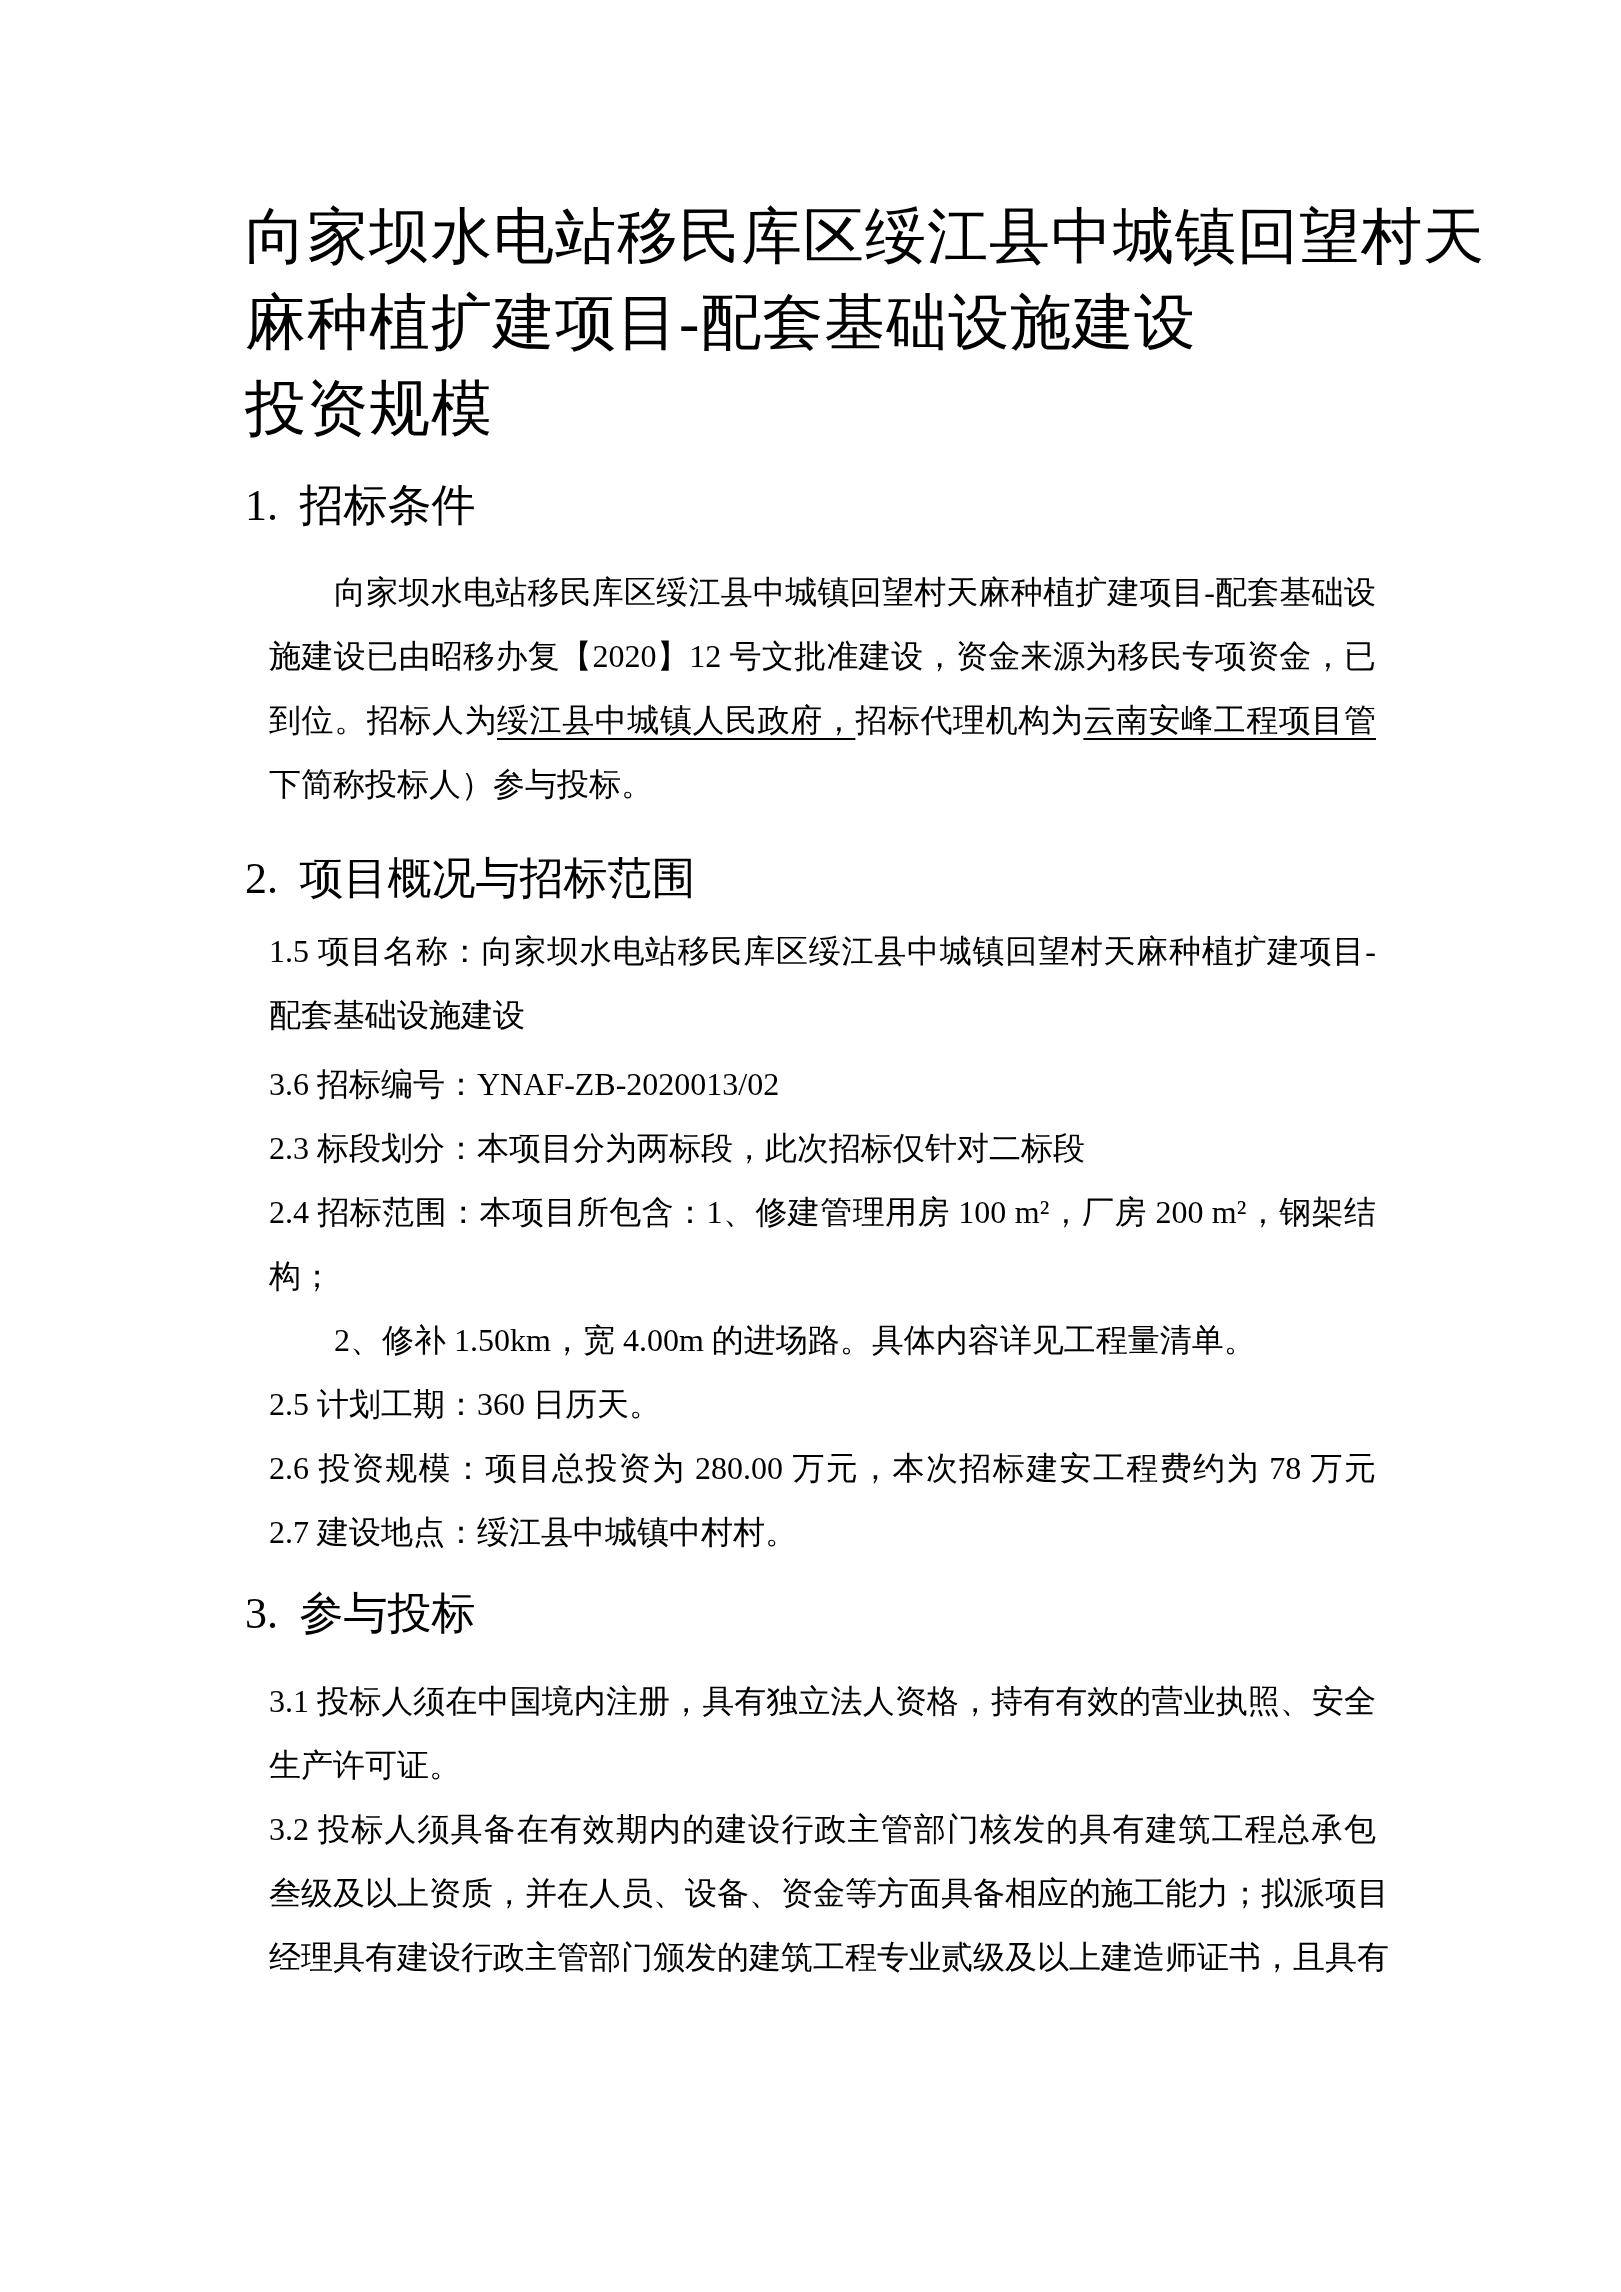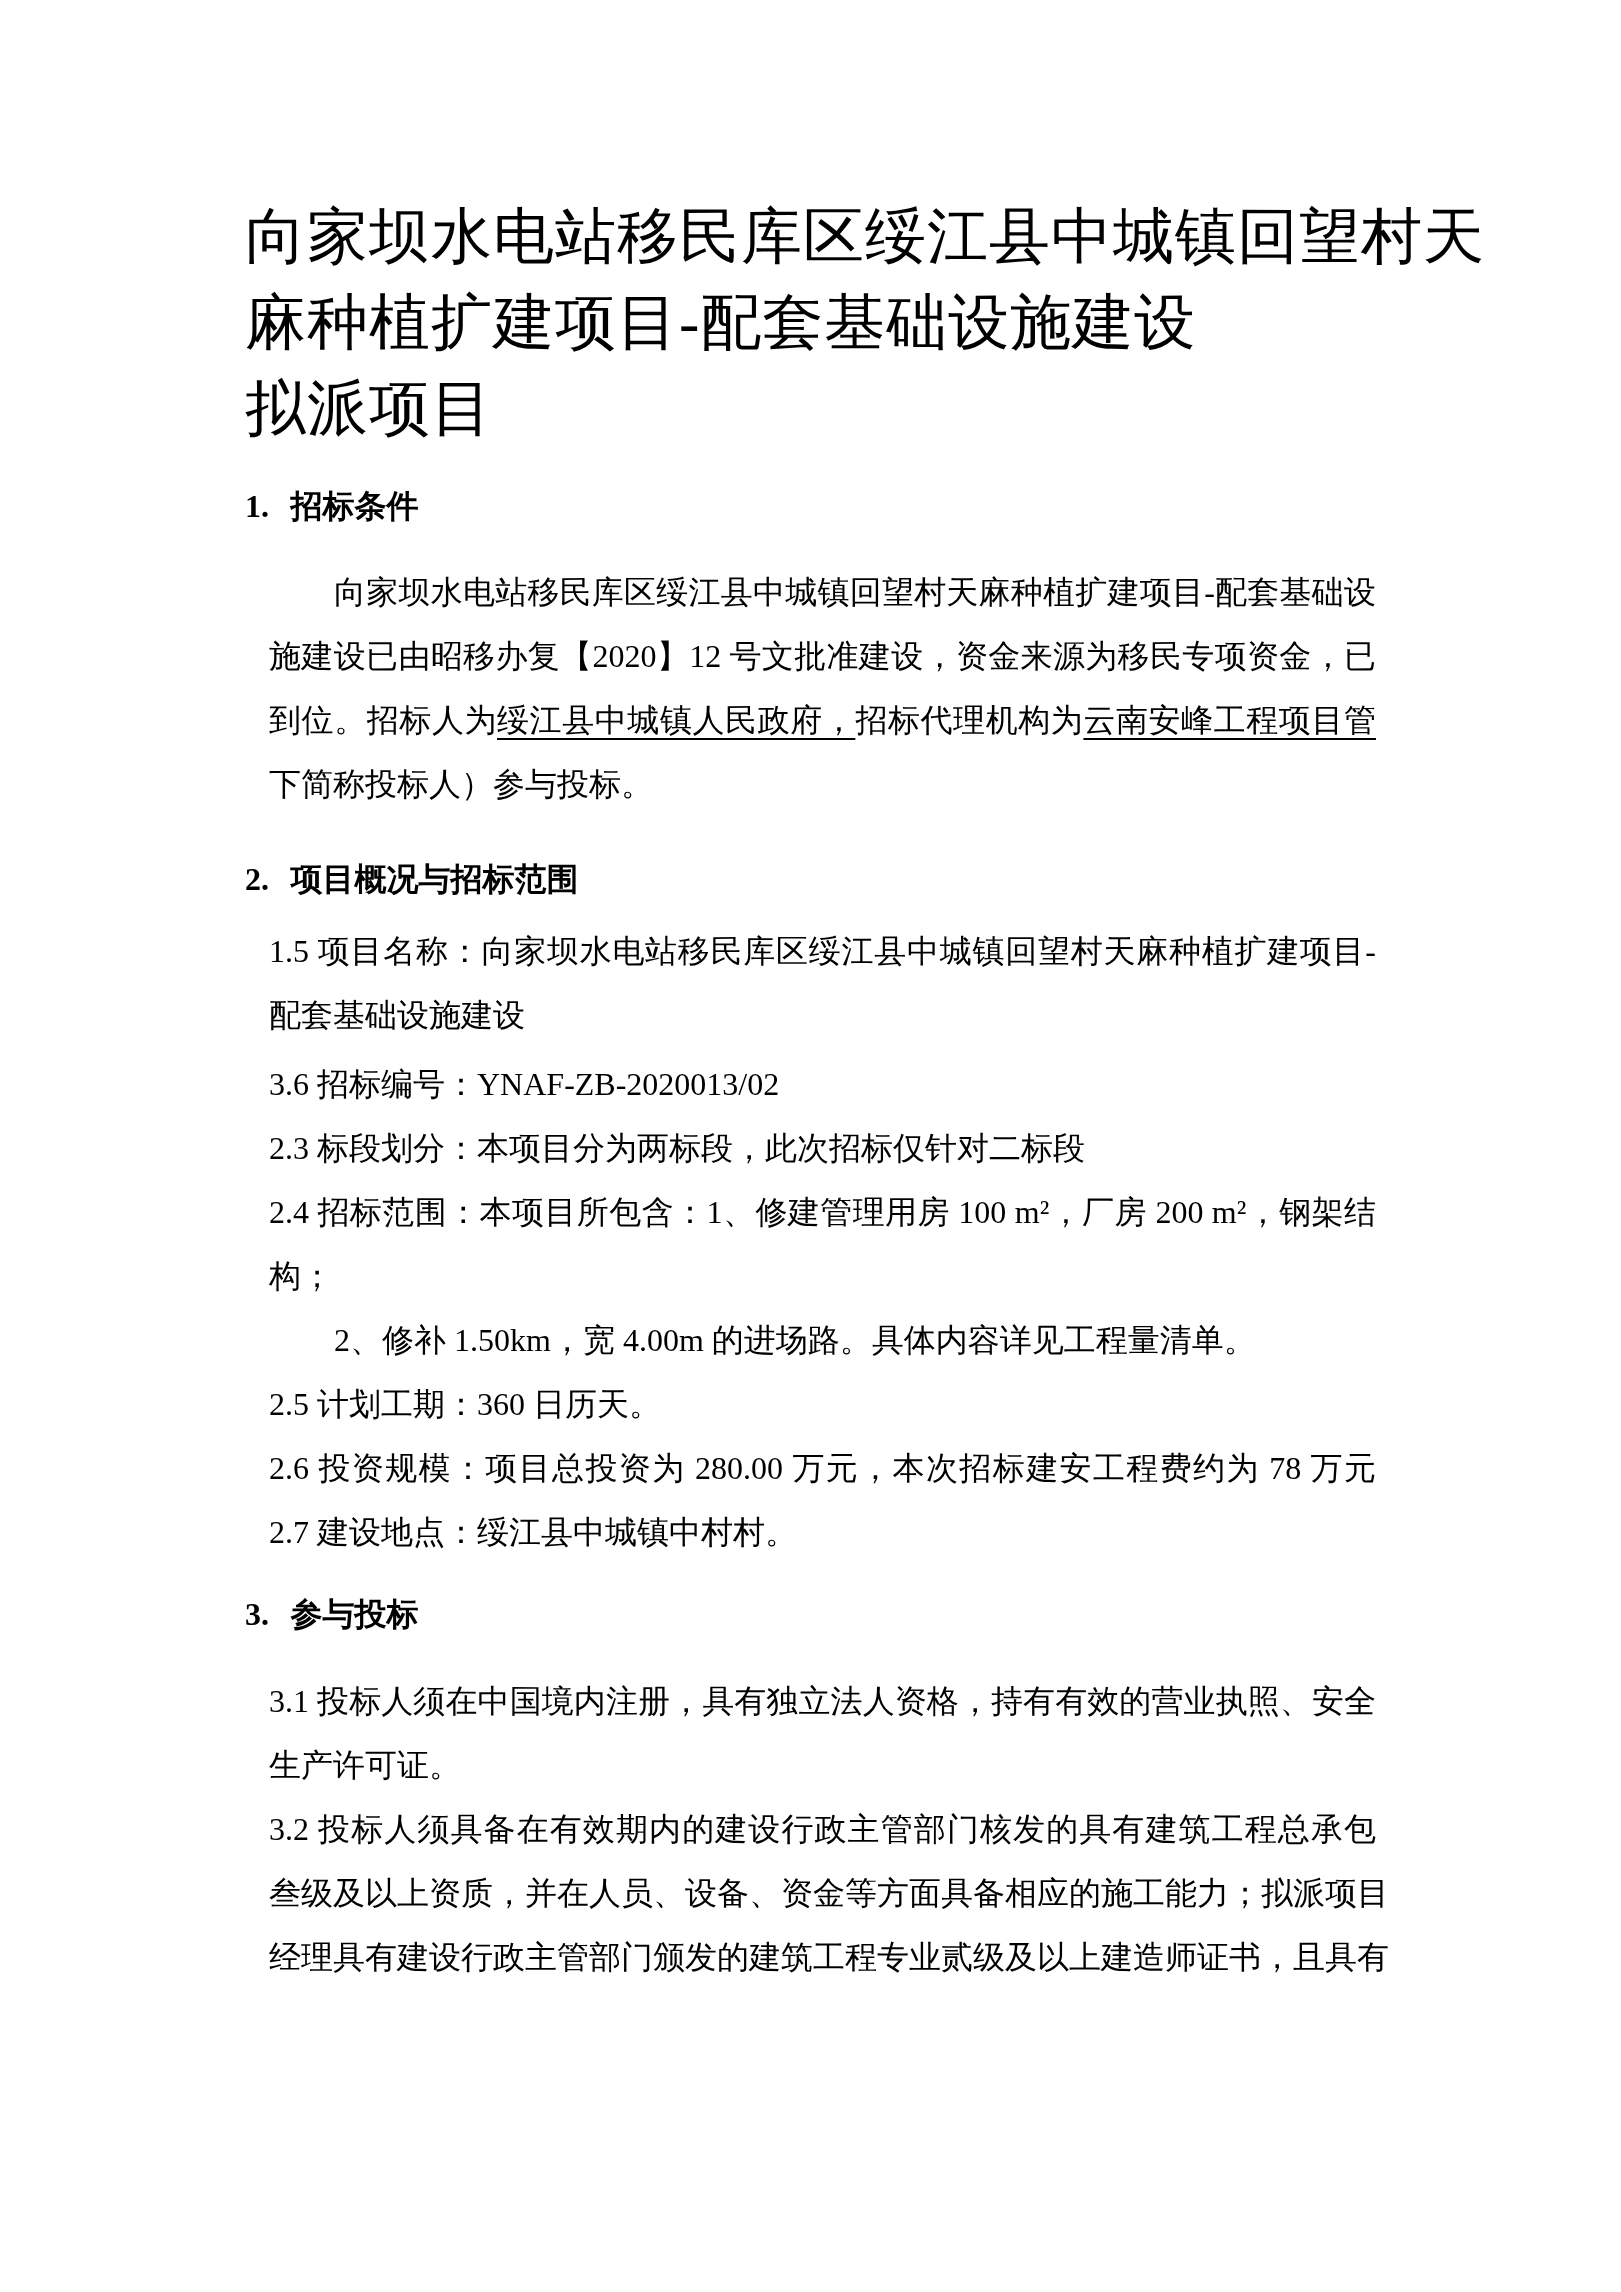--- a/index.html
+++ b/index.html
@@ -24,22 +24,22 @@
   .doc-title {
     margin-top: 194px;
     text-align: left;
     font-weight: normal;
     font-size: 61px;
     line-height: 86px;
     letter-spacing: 1px;
     white-space: nowrap;
   }
   .section-heading {
-    font-weight: bold;
-    font-size: 32px;
+    font-weight: normal;
+    font-size: 44px;
     line-height: 64px;
     white-space: nowrap;
   }
   .section-heading .num { margin-right: 21.6px; }
   .line {
     font-size: 32px;
     line-height: 64px;
     white-space: nowrap;
     margin-left: 24px;
   }
@@ -64,21 +64,21 @@
 </style>
 </head>
 <body>
 
 <div class="page">
   <div class="content">
 
     <div class="doc-title">
       <div>向家坝水电站移民库区绥江县中城镇回望村天</div>
       <div>麻种植扩建项目-配套基础设施建设</div>
-      <div>拟派项目</div>
+      <div>投资规模</div>
     </div>
 
     <div class="section-heading h1-gap">
       <span class="num">1.</span><span>招标条件</span>
     </div>
 
     <div class="p1-gap">
       <div class="line fill indent">向家坝水电站移民库区绥江县中城镇回望村天麻种植扩建项目-配套基础设</div>
       <div class="line fill">施建设已由昭移办复【2020】12 号文批准建设，资金来源为移民专项资金，已</div>
       <div class="line fill"><span>到位。招标人为</span><span class="u">绥江县中城镇人民政府，</span><span>招标代理机构为</span><span class="u">云南安峰工程项目管</span></div>

